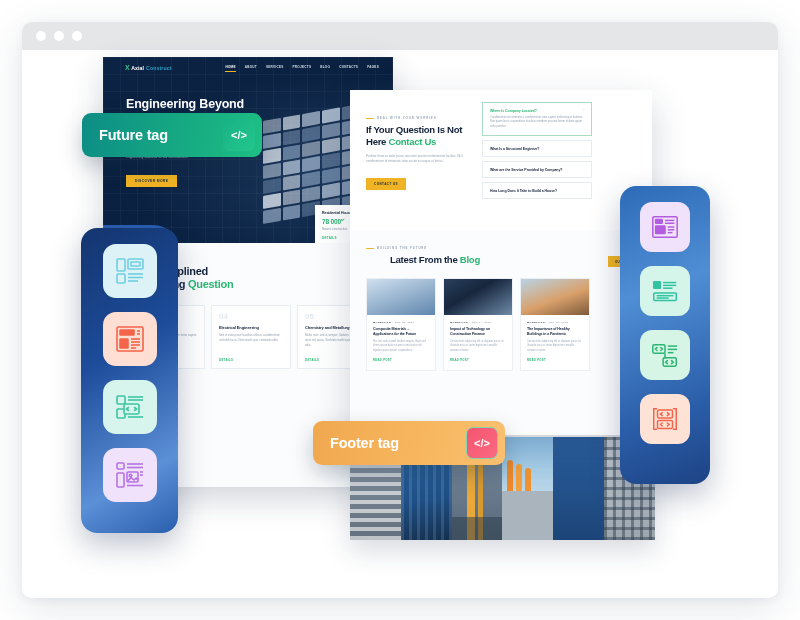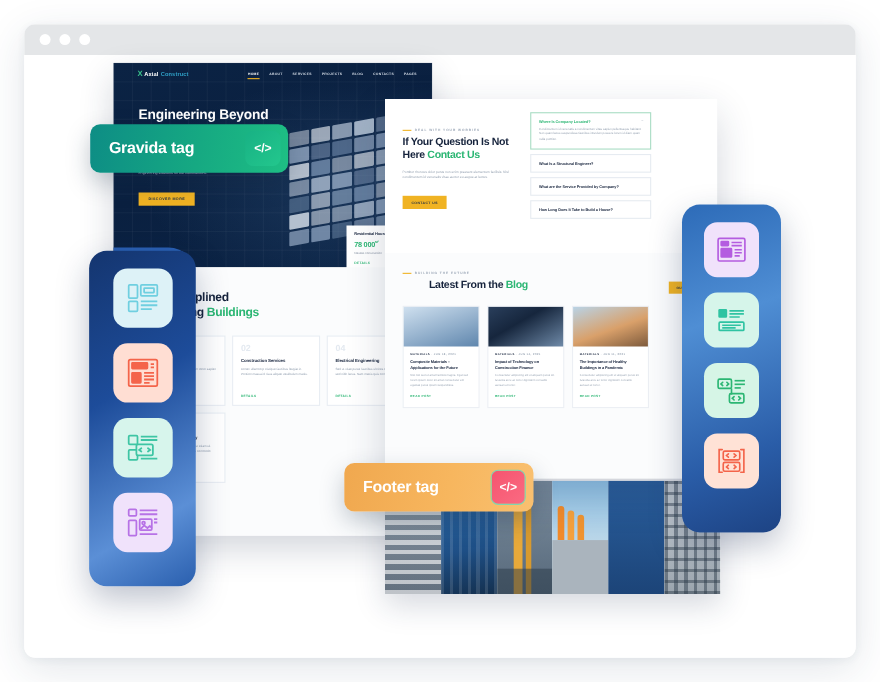--- a/index.html
+++ b/index.html
@@ -168,21 +168,21 @@
   .tag .codebox{
     width:32px; height:32px; border-radius:7px; display:flex; align-items:center; justify-content:center;
     font-size:11px; font-weight:700;
   }
   #tag-header{
     left:82px; top:113px; width:180px;
     background:linear-gradient(100deg,#0d8d85 0%,#16a982 55%,#1ebf84 100%);
   }
   #tag-header .codebox{ background:linear-gradient(135deg,#18b184,#23c78d); }
   #tag-footer{
-    left:313px; top:421px; width:172px;
+    left:313px; top:421px; width:192px;
     background:linear-gradient(100deg,#f0a84f 0%,#f7b65e 55%,#f9c070 100%);
   }
   #tag-footer .codebox{ background:linear-gradient(135deg,#f5556f,#fb6a82); border:1px solid #7fd6b0;}
 
   
   .rail{
     position:absolute; border-radius:16px; padding:16px 0;
     display:flex; flex-direction:column; align-items:center; gap:14px;
     box-shadow:0 12px 30px rgba(20,40,80,.28);
   }
@@ -306,33 +306,27 @@
       <div class="t">Residential House</div>
       <div class="n"><span>78 000</span><sup>м²</sup></div>
       <div class="c">Newest construction</div>
       <div class="d">DETAILS</div>
     </div>
 
     <div class="sv">
       <div class="sv-eyebrow">WHAT WE DO</div>
       <div class="sv-h2">
         <span>Multi-Disciplined</span><br>
-        <span>Engineering </span><em>Buildings</em>
+        <span>Engineering </span><em>Question</em>
       </div>
       <div class="sv-grid">
         <div class="sv-cell">
           <div class="sv-num">01</div>
           <div class="sv-title">Process Engineering</div>
           <div class="sv-body">Phasellus et risus ut malesuada. Nam tortor sapien sit gula ullamcorper tincunt cursus.</div>
-          <div class="sv-link">DETAILS</div>
-        </div>
-        <div class="sv-cell">
-          <div class="sv-num">02</div>
-          <div class="sv-title">Construction Services</div>
-          <div class="sv-body">Donec ullamcorp tristique faucibus feugiat in. Porttitor massa id risus aliquet vestibulum mattis.</div>
           <div class="sv-link">DETAILS</div>
         </div>
         <div class="sv-cell">
           <div class="sv-num">04</div>
           <div class="sv-title">Electrical Engineering</div>
           <div class="sv-body">Sed ut vitae purse faucibus ultrices condimentum sed nibh lacus. Nam mattis quis commodo odio.</div>
           <div class="sv-link">DETAILS</div>
         </div>
         <div class="sv-cell">
           <div class="sv-num">05</div>
@@ -537,21 +531,21 @@
         <path d="M13 9.2 L11.2 10.8 L13 12.4" stroke-linecap="round"></path>
         <path d="M18.5 9.2 L20.3 10.8 L18.5 12.4" stroke-linecap="round"></path>
         <rect x="8" y="17.5" width="16" height="8.5" rx="1.5"></rect>
         <path d="M13 20.2 L11.2 21.8 L13 23.4" stroke-linecap="round"></path>
         <path d="M18.5 20.2 L20.3 21.8 L18.5 23.4" stroke-linecap="round"></path>
       </svg>
     </div>
   </div>
 
   <div class="tag" id="tag-header">
-    <span class="label">Gravida tag</span>
+    <span class="label">Future tag</span>
     <span class="codebox">&lt;/&gt;</span>
   </div>
 
   <div class="tag" id="tag-footer">
     <span class="label">Footer tag</span>
     <span class="codebox">&lt;/&gt;</span>
   </div>
 
 </div>
 

